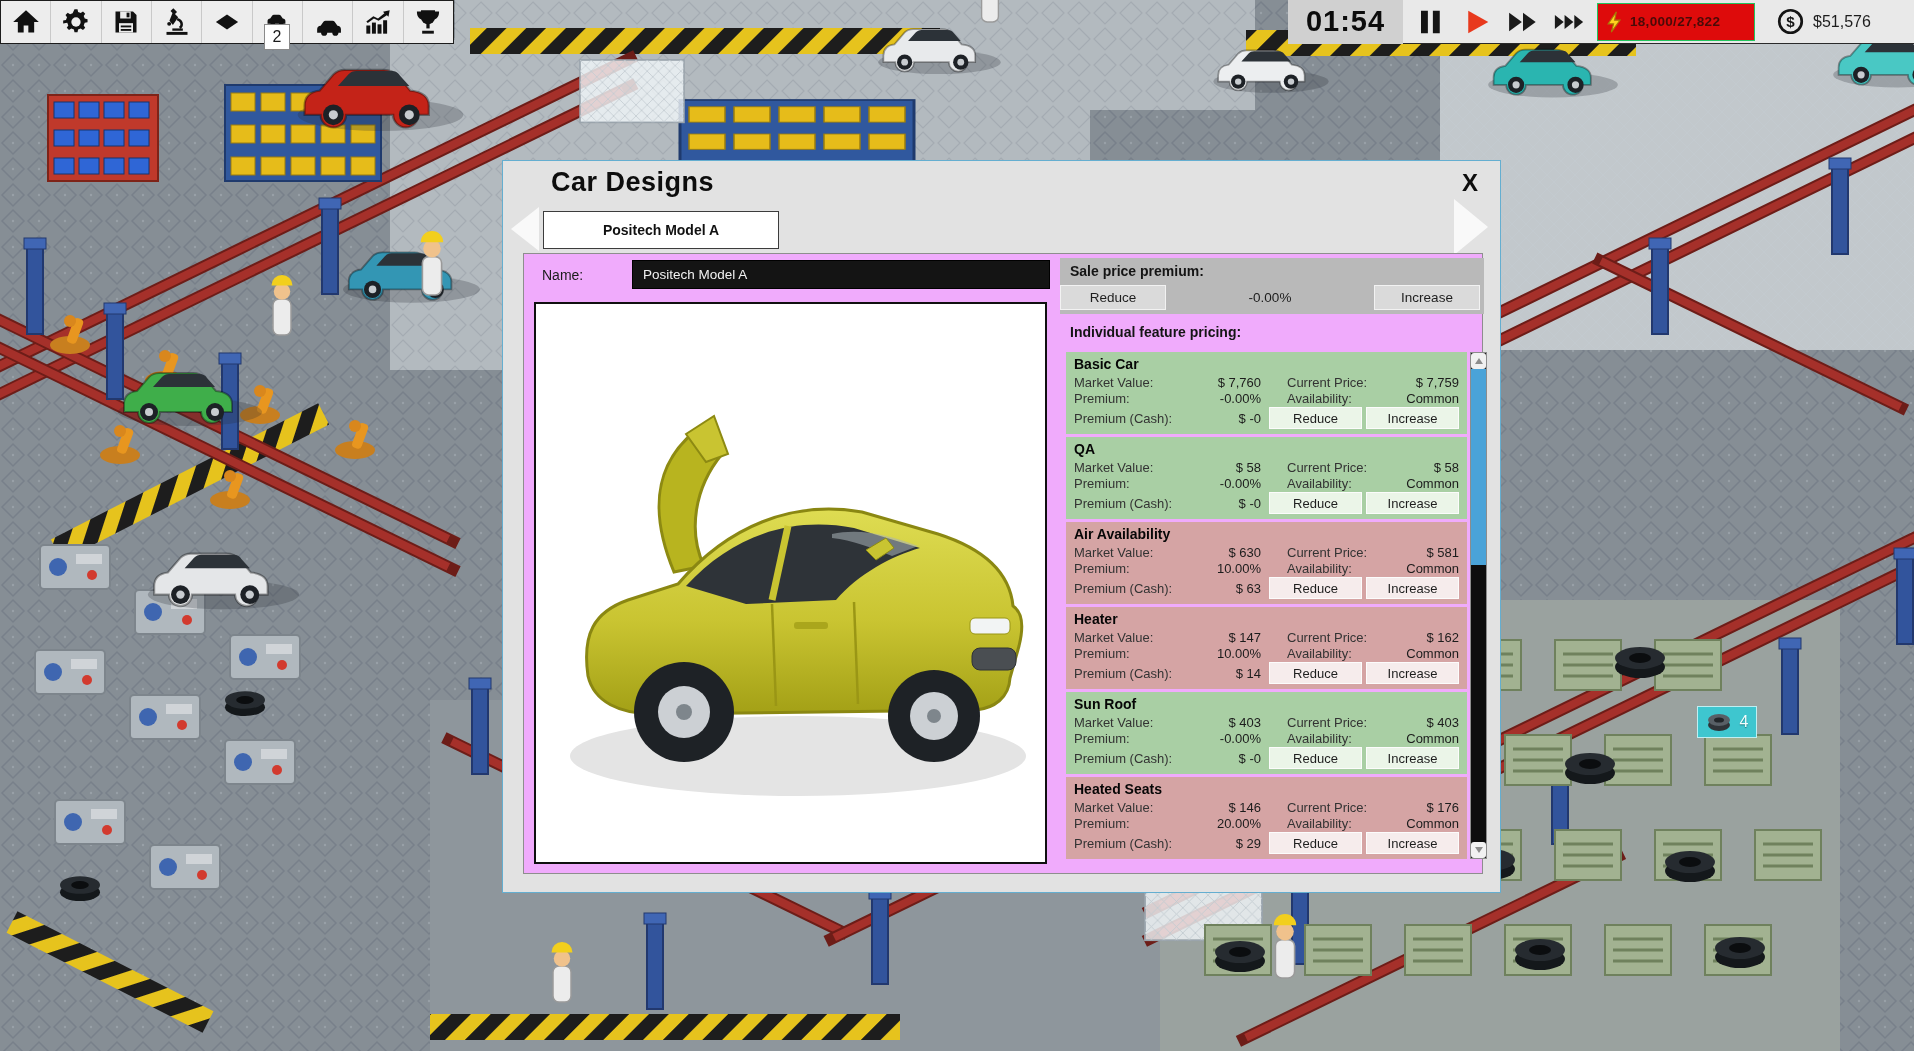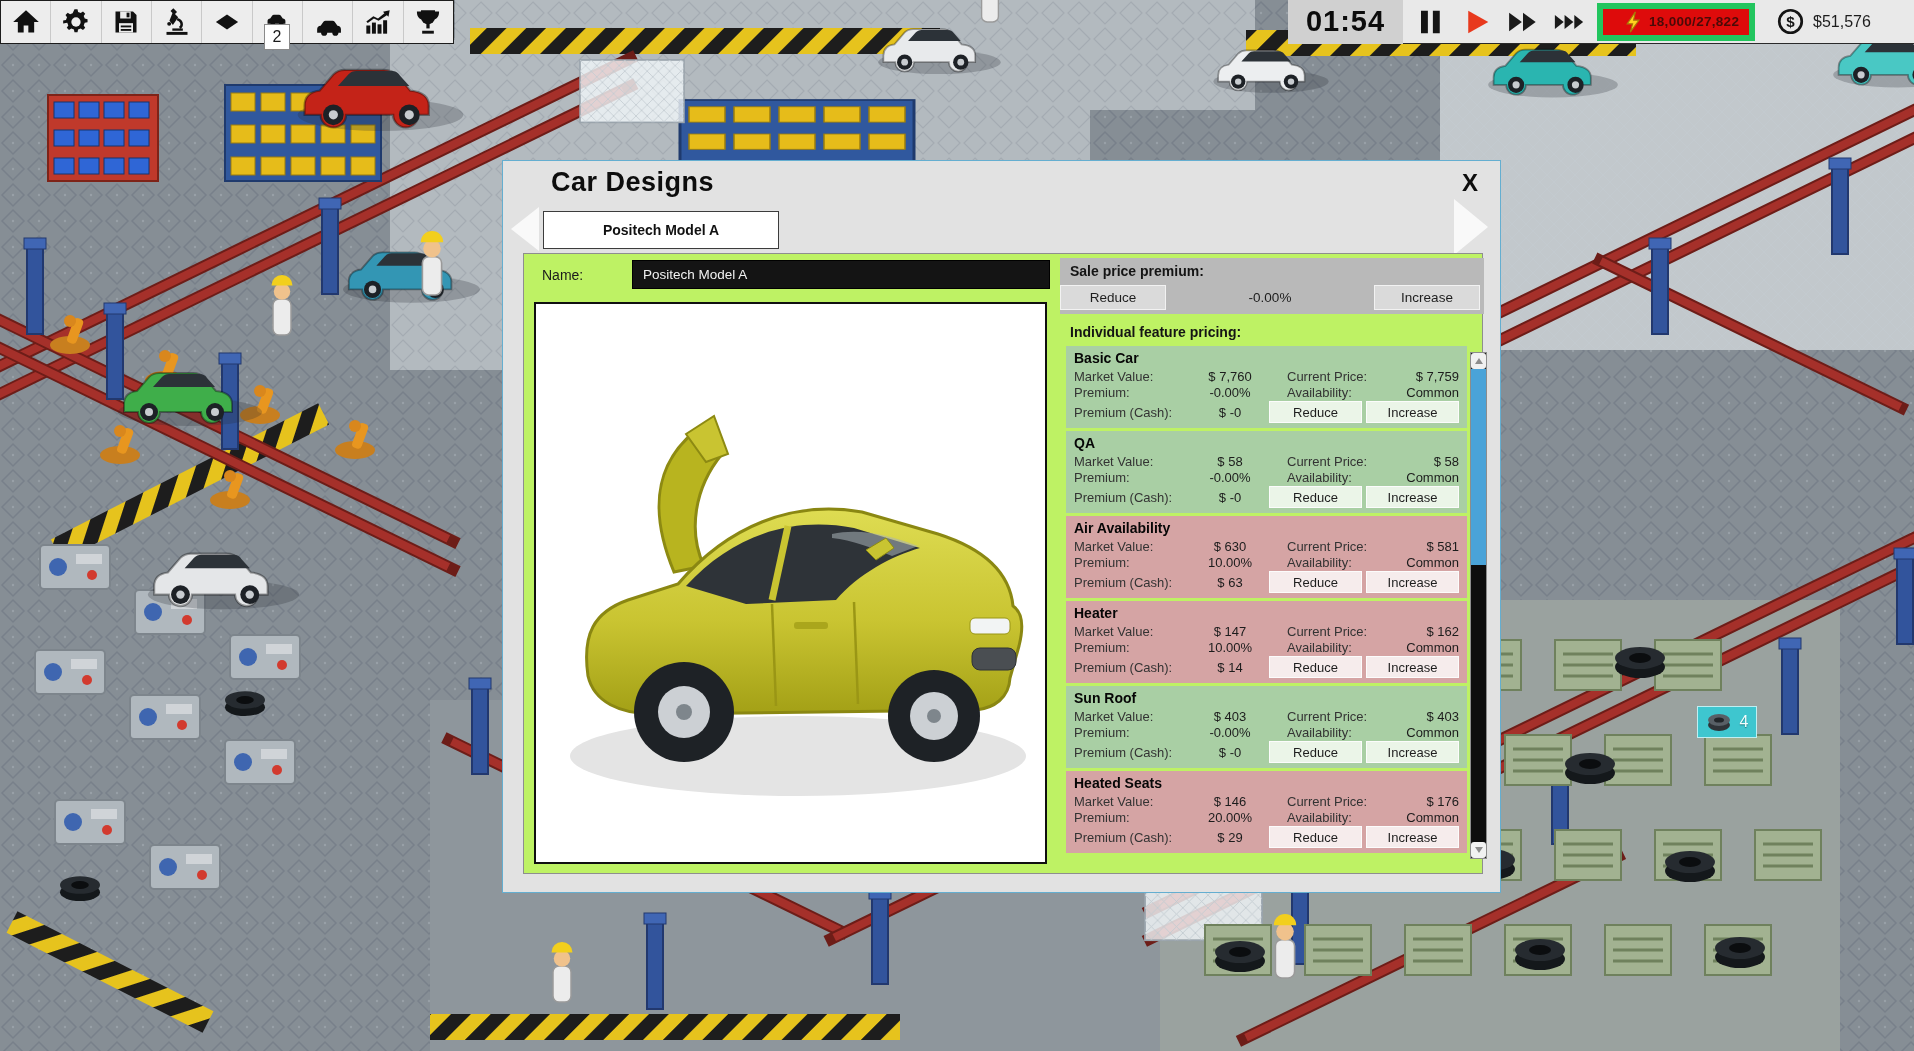--- a/index.html
+++ b/index.html
@@ -22,22 +22,22 @@
 
   
   .hud{position:absolute;left:1288px;top:0;width:626px;height:44px;z-index:5;
        background:#e9e9e9;border-bottom:1px solid #2a2a2a;display:flex;align-items:center;}
   .clock{width:115px;height:44px;background:#d0d0d0;color:#0c0c0c;font-weight:bold;
          font-size:29px;display:flex;align-items:center;justify-content:center;letter-spacing:1px;}
   .speed{display:flex;align-items:center;padding:0 6px;gap:2px;}
   .sbtn{width:44px;height:40px;background:transparent;border:0;padding:4px;cursor:pointer;
         display:flex;align-items:center;justify-content:center;}
   .sbtn svg{width:30px;height:30px;}
-  .power{width:158px;height:38px;background:var(--alert-red,#de0b0b);border:6px solid #22c55e;
-         display:flex;align-items:center;padding:0 20px;gap:4px;}
+  .power{width:158px;height:38px;background:var(--alert-red,#de0b0b);border:1px solid #22c55e;
+         display:flex;align-items:center;padding:0 6px;gap:4px;}
   .power svg{width:22px;height:22px;flex:0 0 auto;}
   .power span{color:#4a0b08;font-size:13.5px;font-weight:bold;letter-spacing:.3px;}
   .money{display:flex;align-items:center;gap:9px;margin-left:22px;}
   .money svg{width:27px;height:27px;}
   .money span{color:#1d1d1d;font-size:16px;}
 
   
   .tire-badge{position:absolute;left:1697px;top:706px;width:60px;height:32px;z-index:4;
         background:#3ec6cf;border:1px solid #bfeff2;display:flex;align-items:center;
         justify-content:center;gap:8px;}
@@ -51,45 +51,45 @@
   .dlg-close{position:absolute;right:18px;top:6px;font-size:24px;font-weight:bold;color:#0d0d0d;
              background:none;border:0;cursor:pointer;line-height:1;padding:4px;}
   .tab-arrow{position:absolute;width:0;height:0;cursor:pointer;}
   .tab-arrow.left{left:8px;top:46px;border-top:22px solid transparent;border-bottom:22px solid transparent;
                   border-right:28px solid rgba(255,255,255,.8);}
   .tab-arrow.right{right:12px;top:38px;border-top:28px solid transparent;border-bottom:28px solid transparent;
                   border-left:34px solid rgba(255,255,255,.8);}
   .tab{position:absolute;left:40px;top:50px;width:236px;height:38px;background:#fff;
        border:1px solid #3c3c3c;font-size:14px;font-weight:bold;color:#111;
        display:flex;align-items:center;justify-content:center;cursor:pointer;}
-  .panel{position:absolute;left:20px;top:92px;width:960px;height:621px;background:#bef264;border:1px solid #8e8e8e;}
+  .panel{position:absolute;left:20px;top:92px;width:960px;height:621px;background:#f0abfc;border:1px solid #8e8e8e;}
 
   .name-label{position:absolute;left:18px;top:13px;font-size:14px;color:#1b1b1b;}
   .name-input{position:absolute;left:108px;top:6px;width:418px;height:29px;background:#141414;
               border:1px solid #000;color:#f2f2f2;font-size:13.5px;padding:0 10px;
               font-family:"Liberation Sans",sans-serif;}
   .car-box{position:absolute;left:10px;top:48px;width:513px;height:562px;background:#fff;border:2px solid #101010;}
 
   .premium-panel{position:absolute;left:536px;top:4px;width:424px;height:56px;background:#b9b9b9;}
   .premium-panel .hd{position:absolute;left:10px;top:5px;font-size:14px;font-weight:bold;color:#141414;}
   .prow{position:absolute;left:0;right:0;top:27px;display:flex;align-items:center;}
   .pbtn{width:106px;height:25px;background:#dadada;border:1px solid #f2f2f2;color:#1e1e1e;
         font-size:13.5px;cursor:pointer;font-family:"Liberation Sans",sans-serif;}
   .pbtn.inc{margin-right:4px;}
   .pval{flex:1;text-align:center;font-size:13.5px;color:#1e1e1e;}
 
   .pricing-hd{position:absolute;left:546px;top:70px;font-size:14px;font-weight:bold;color:#141414;}
-  .features{position:absolute;left:542px;top:92px;width:401px;}
+  .features{position:absolute;left:542px;top:98px;width:401px;}
   .feature{width:401px;height:82px;margin-bottom:3px;padding:4px 8px;}
   .feature[data-state="green"]{background:var(--positive-row,#a9cfa4);}
   .feature[data-state="red"]{background:var(--negative-row,#d5a4a4);}
   .fname{font-size:14px;font-weight:bold;color:#060606;margin-bottom:2px;}
   .frow{display:flex;align-items:center;height:16px;font-size:13px;}
   .frow .l1{width:125px;color:#333;}
-  .frow .v1{width:62px;text-align:center;color:#1c1c1c;}
+  .frow .v1{width:62px;text-align:right;color:#1c1c1c;}
   .frow .g{width:26px;}
   .frow .l2{width:100px;color:#333;}
   .frow .v2{flex:1;text-align:right;color:#1c1c1c;}
   .frow.last{height:24px;}
   .fbtns{flex:1;display:flex;gap:4px;margin-left:8px;height:22px;}
   .fbtn{flex:1;border:1px solid #fcfcfc;color:#1e1e1e;font-size:13px;cursor:pointer;
         font-family:"Liberation Sans",sans-serif;padding:0;}
   .feature[data-state="green"] .fbtn{background:#ebf5e8;}
   .feature[data-state="red"] .fbtn{background:#f6ecec;}
 

